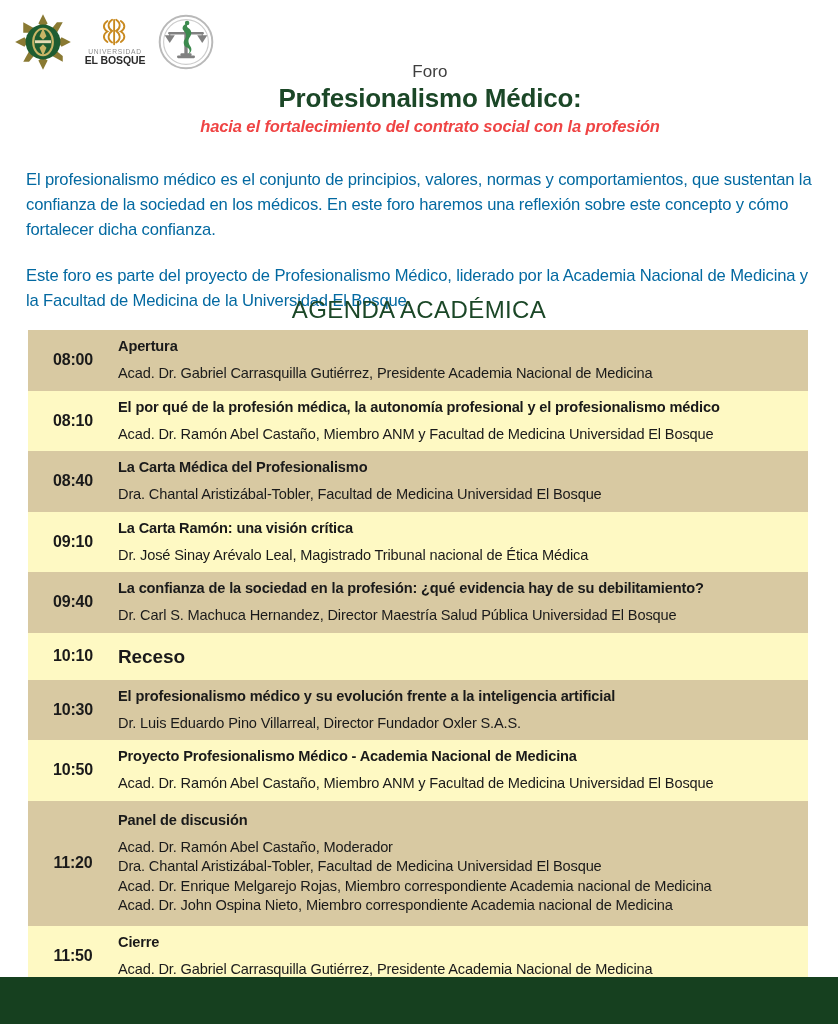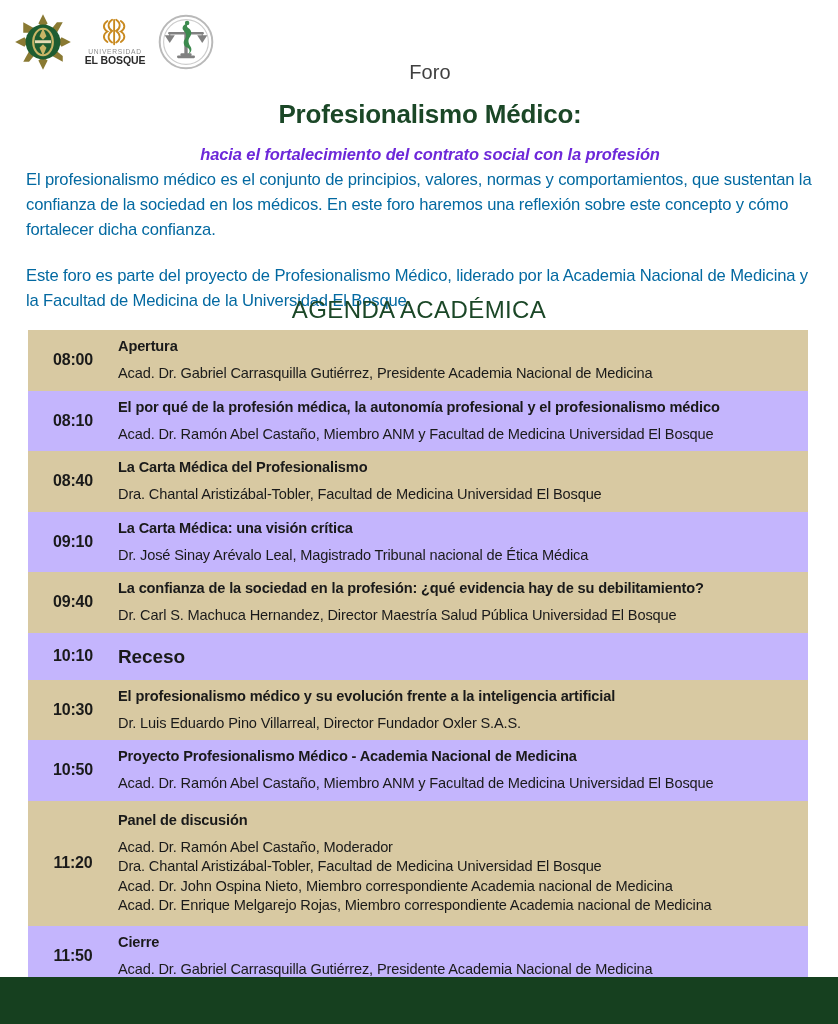--- a/index.html
+++ b/index.html
@@ -40,42 +40,42 @@
 
   
   .title-block {
     position: absolute;
     top: 62px;
     left: 150px;
     width: 560px;
     text-align: center;
   }
   .foro-label {
-    font-size: 20px;
+    font-size: 17px;
     color: #3f3f3f;
     font-weight: 400;
     line-height: 20px;
     letter-spacing: .1px;
   }
   .main-title {
     font-size: 26px;
     font-weight: bold;
     color: #1b4727;
     line-height: 32px;
     letter-spacing: -.2px;
-    margin-top: 16px;
+    margin-top: 0;
   }
   .sub-title {
     font-size: 16.5px;
     font-weight: bold;
     font-style: italic;
-    color: #6d28d9;
+    color: #ef4444;
     line-height: 22px;
     letter-spacing: -.1px;
-    margin-top: 13px;
+    margin-top: 1px;
   }
 
   
   .intro {
     position: absolute;
     top: 150px;
     left: 26px;
     width: 786px;
   }
   .para {
@@ -106,21 +106,21 @@
     left: 28px;
     width: 780px;
   }
   .agenda-row {
     display: flex;
     align-items: center;
     box-sizing: border-box;
     padding: 7px 0;
   }
   .agenda-row.tan   { background: #d8c9a2; }
-  .agenda-row.green { background: #c4b5fd; }
+  .agenda-row.green { background: #fef9c3; }
 
   .row-time {
     flex: 0 0 90px;
     text-align: center;
     font-size: 16px;
     font-weight: bold;
     color: #1a1a1a;
     letter-spacing: -.2px;
   }
   .row-body {
@@ -258,21 +258,21 @@
         <div class="row-body">
           <div class="row-title">La Carta Médica del Profesionalismo</div>
           <div class="row-lines">
             <div class="row-line">Dra. Chantal Aristizábal-Tobler, Facultad de Medicina Universidad El Bosque</div>
           </div>
         </div>
       </div>
       <div class="agenda-row green">
         <div class="row-time">09:10</div>
         <div class="row-body">
-          <div class="row-title">La Carta Médica: una visión crítica</div>
+          <div class="row-title">La Carta Ramón: una visión crítica</div>
           <div class="row-lines">
             <div class="row-line">Dr. José Sinay Arévalo Leal, Magistrado Tribunal nacional de Ética Médica</div>
           </div>
         </div>
       </div>
       <div class="agenda-row tan">
         <div class="row-time">09:40</div>
         <div class="row-body">
           <div class="row-title">La confianza de la sociedad en la profesión: ¿qué evidencia hay de su debilitamiento?</div>
           <div class="row-lines">
@@ -304,22 +304,22 @@
           </div>
         </div>
       </div>
       <div class="agenda-row tan panel">
         <div class="row-time">11:20</div>
         <div class="row-body">
           <div class="row-title">Panel de discusión</div>
           <div class="row-lines">
             <div class="row-line">Acad. Dr. Ramón Abel Castaño, Moderador</div>
             <div class="row-line">Dra. Chantal Aristizábal-Tobler, Facultad de Medicina Universidad El Bosque</div>
+            <div class="row-line">Acad. Dr. Enrique Melgarejo Rojas, Miembro correspondiente Academia nacional de Medicina</div>
             <div class="row-line">Acad. Dr. John Ospina Nieto, Miembro correspondiente Academia nacional de Medicina</div>
-            <div class="row-line">Acad. Dr. Enrique Melgarejo Rojas, Miembro correspondiente Academia nacional de Medicina</div>
           </div>
         </div>
       </div>
       <div class="agenda-row green">
         <div class="row-time">11:50</div>
         <div class="row-body">
           <div class="row-title">Cierre</div>
           <div class="row-lines">
             <div class="row-line">Acad. Dr. Gabriel Carrasquilla Gutiérrez, Presidente Academia Nacional de Medicina</div>
           </div>

